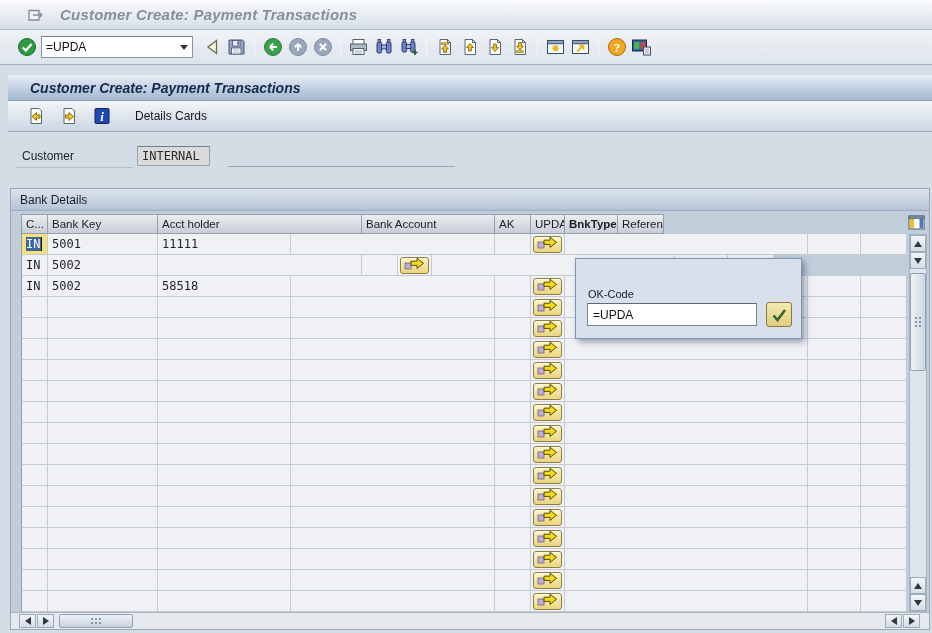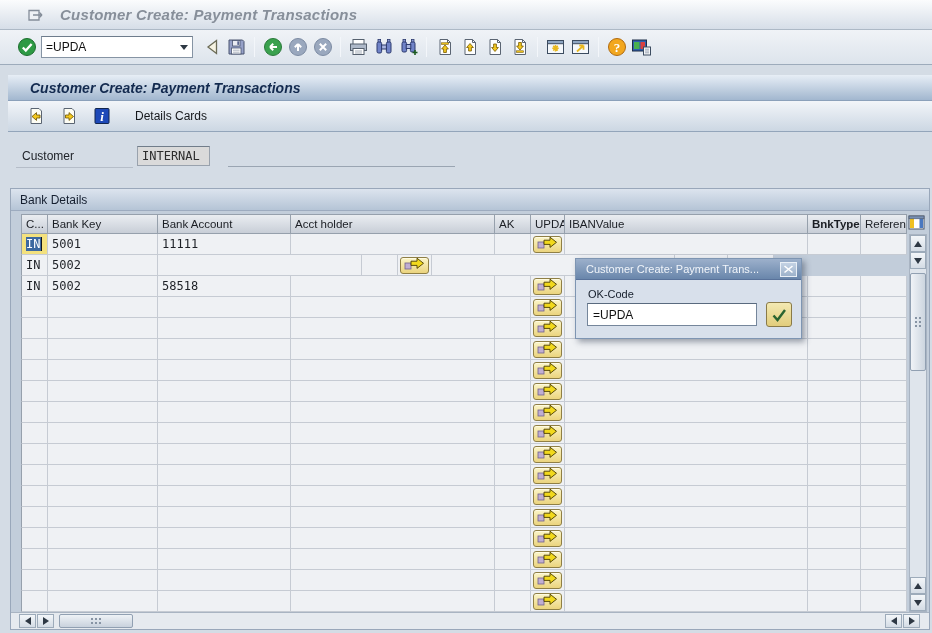--- a/index.html
+++ b/index.html
@@ -265,25 +265,24 @@
   <div class="cust-field">INTERNAL</div>
   <span class="cust-name-line"></span>
 
   <div class="group">
     <div class="group-title">Bank Details</div>
 
     <div class="table">
       <div class="thead">
           <div class="th" style="width: 27px;">C...</div>
           <div class="th" style="width: 110px;">Bank Key</div>
+          <div class="th" style="width: 204px;">Acct holder</div>
           <div class="th" style="width: 133px;">Bank Account</div>
-          <div class="th" style="width: 204px;">Acct holder</div>
           <div class="th" style="width: 36px;">AK</div>
           <div class="th" style="width: 34px;">UPDA</div>
-          <div class="th" style="width: 243px;">IBANValue</div>
           <div class="th" style="width: 53px; font-weight: bold;">BnkType</div>
           <div class="th" style="width: 46px;">Referenc</div>
         </div>
       <div class="tbody">
           <div class="tr">
             <div class="td sel" style="width: 27px;"><span class="selmark">IN</span></div>
             <div class="td" style="width: 110px;">5001</div>
             <div class="td" style="width: 133px;">11111</div>
             <div class="td" style="width: 204px;"></div>
             <div class="td" style="width: 36px;"></div>
@@ -647,28 +646,20 @@
       <button class="hs-btn" style="left:874px">
           <i class="tri-left"></i>
         </button>
       <button class="hs-btn" style="left:892px">
           <i class="tri-right"></i>
         </button>
     </div>
   </div>
 
   <div class="dialog">
-    <div class="dlg-title">
-      <span class="dlg-title-text">Customer Create: Payment Trans...</span>
-      <button class="dlg-close">
-        <svg width="11" height="9">
-            <path d="M1.5 1 L9.5 7.5 M9.5 1 L1.5 7.5" stroke="#fff" stroke-width="1.6"></path>
-          </svg>
-      </button>
-    </div>
     <span class="dlg-label">OK-Code</span>
     <input class="dlg-input" value="=UPDA" style="">
     <button class="dlg-ok">
       <svg width="18" height="16">
           <path d="M3.5 8.5 l4 4.5 L15 3" fill="none" stroke="#2a6430" stroke-width="2.4"></path>
         </svg>
     </button>
   </div>
 
 </div>

